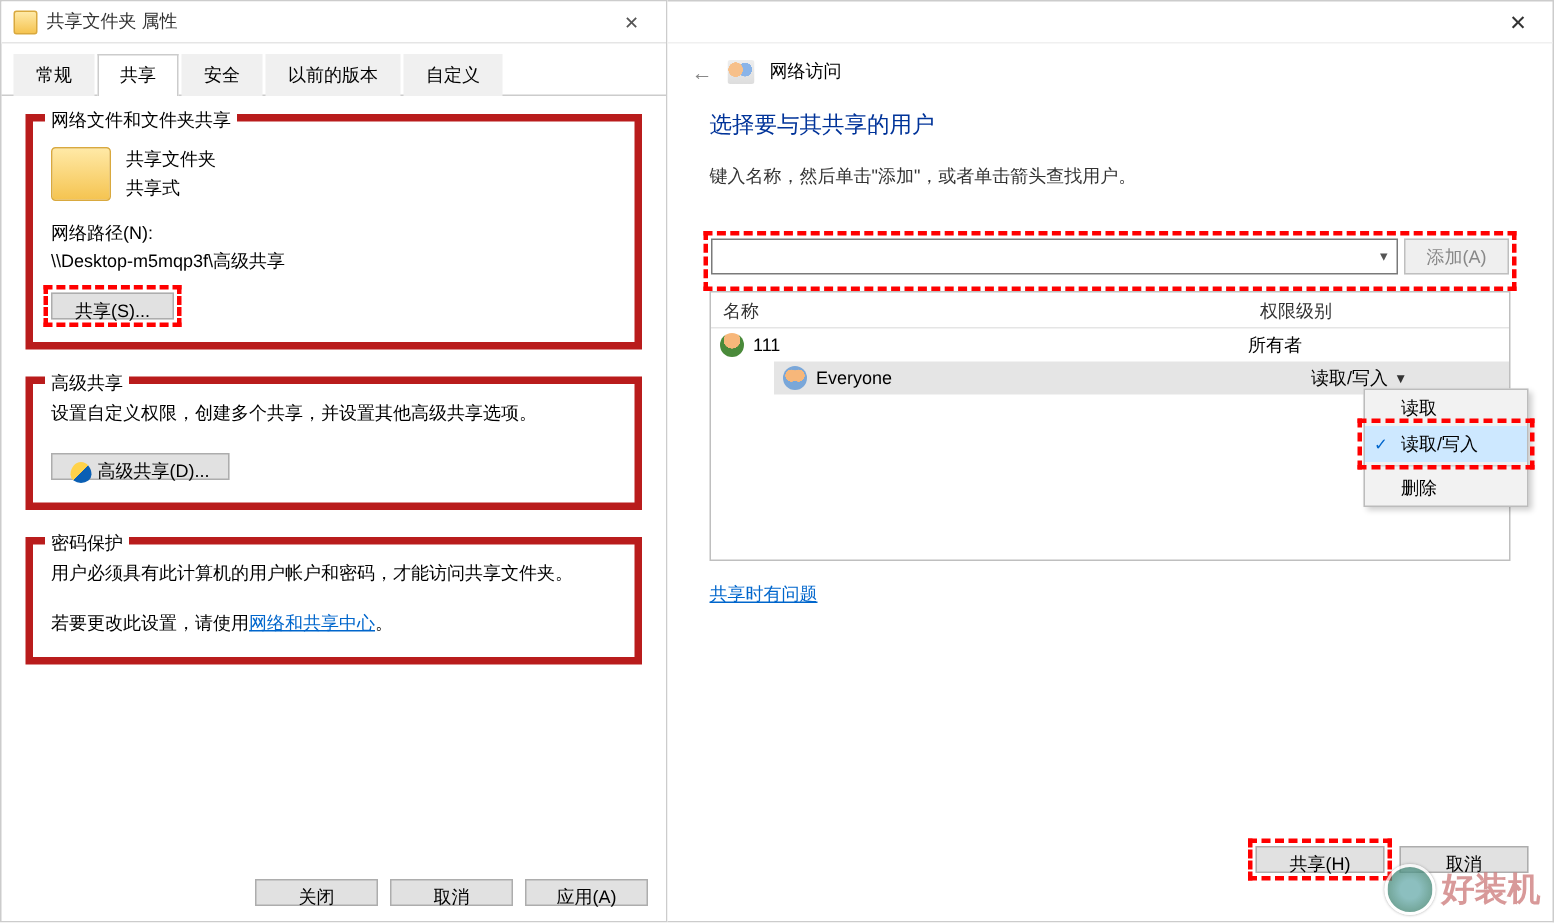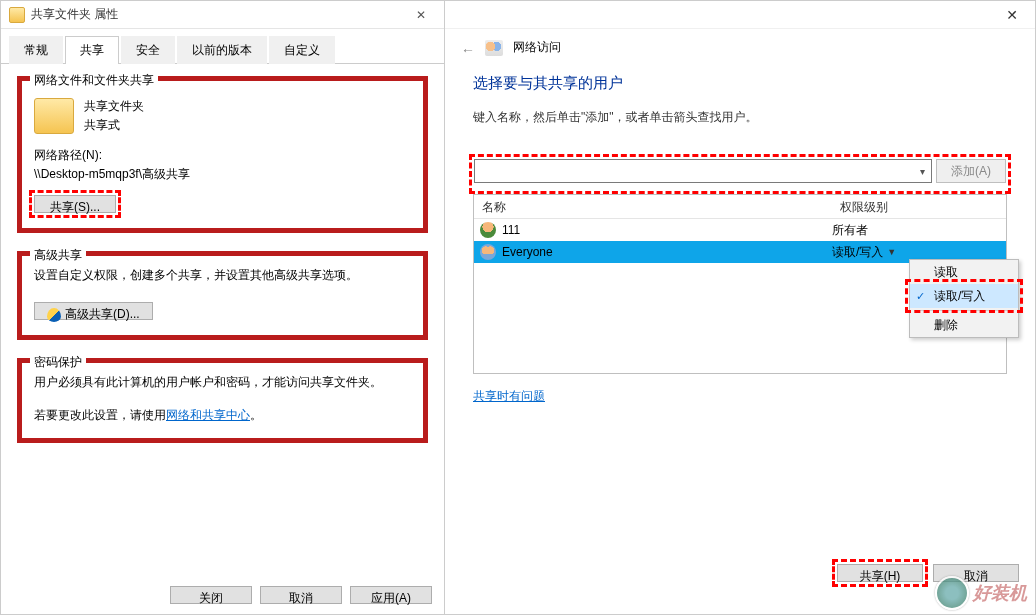--- a/index.html
+++ b/index.html
@@ -57,42 +57,42 @@
 .dd-arrow { font-size: 10px; color: #555; }
 .add-btn { width: 70px; height: 24px; background: #efefef; border: 1px solid #bfbfbf; color: #888; text-align: center; line-height: 22px; font-size: 12px; }
 
 .user-table { border: 1px solid #bfbfbf; margin-top: 4px; height: 180px; background: #fff; }
 .table-header { display: flex; height: 24px; border-bottom: 1px solid #e5e5e5; }
 .th { padding: 4px 8px; font-size: 12px; color: #333; }
 .th-name { width: 358px; }
 .th-perm { flex: 1; }
 
 .table-row { display: flex; height: 22px; align-items: center; padding: 0 6px; }
-.table-row.selected { background: #0ea5e9; }
+.table-row.selected { background: #e5e5e5; margin-left: 42px; }
 .user-ico { width: 16px; height: 16px; border-radius: 50%; margin-right: 6px; }
 .user-ico.single { background: radial-gradient(circle at 50% 30%, #f7b77a 40%, #4a8a3a 41%); }
 .user-ico.group { background: radial-gradient(circle at 35% 40%, #f7b77a 28%, transparent 29%), radial-gradient(circle at 65% 40%, #f7b77a 28%, transparent 29%), #7aa7d9; }
 .td-name { width: 352px; display: flex; align-items: center; }
 .td-perm { flex: 1; display: flex; align-items: center; gap: 4px; }
 .perm-arrow { font-size: 9px; color: #333; }
 
 .perm-menu { position: absolute; top: 258px; right: 16px; width: 110px; background: #f2f2f2; border: 1px solid #bcbcbc; box-shadow: 2px 2px 4px rgba(0,0,0,.2); z-index: 10; }
 .perm-item { height: 24px; display: flex; align-items: center; padding: 0 10px 0 24px; position: relative; }
 .perm-item.sel { background: #cde8ff; }
 .perm-item .check { position: absolute; left: 6px; color: #0066cc; font-size: 11px; }
 .perm-sep { height: 1px; background: #d0d0d0; margin: 2px 4px; }
 
 .trouble-link { margin-top: 14px; display: inline-block; }
 
 .right-bottom { position: absolute; bottom: 32px; right: 16px; display: flex; gap: 10px; }
 .right-bottom .btn { min-width: 86px; }
 
 .watermark { position: absolute; right: 8px; bottom: 4px; display: flex; align-items: center; gap: 4px; opacity: .75; }
 .wm-circle { width: 34px; height: 34px; border-radius: 50%; background: radial-gradient(circle,#6aa 30%,#487 70%); border: 2px solid #fff; box-shadow: 0 0 2px #888; }
-.wm-text { font-size: 18px; font-weight: bold; font-style: italic; color: #c77; text-shadow: 1px 1px #fff; }
+.wm-text { font-size: 22px; font-weight: bold; color: #c77; text-shadow: 1px 1px #fff; }
 
 .add-row-hl { outline: 3px dashed #ff0000; outline-offset: 1px; padding: 1px; }
 </style>
 </head>
 <body>
 
 <div class="container">
 
   <div class="left-panel">
     <div class="titlebar">

